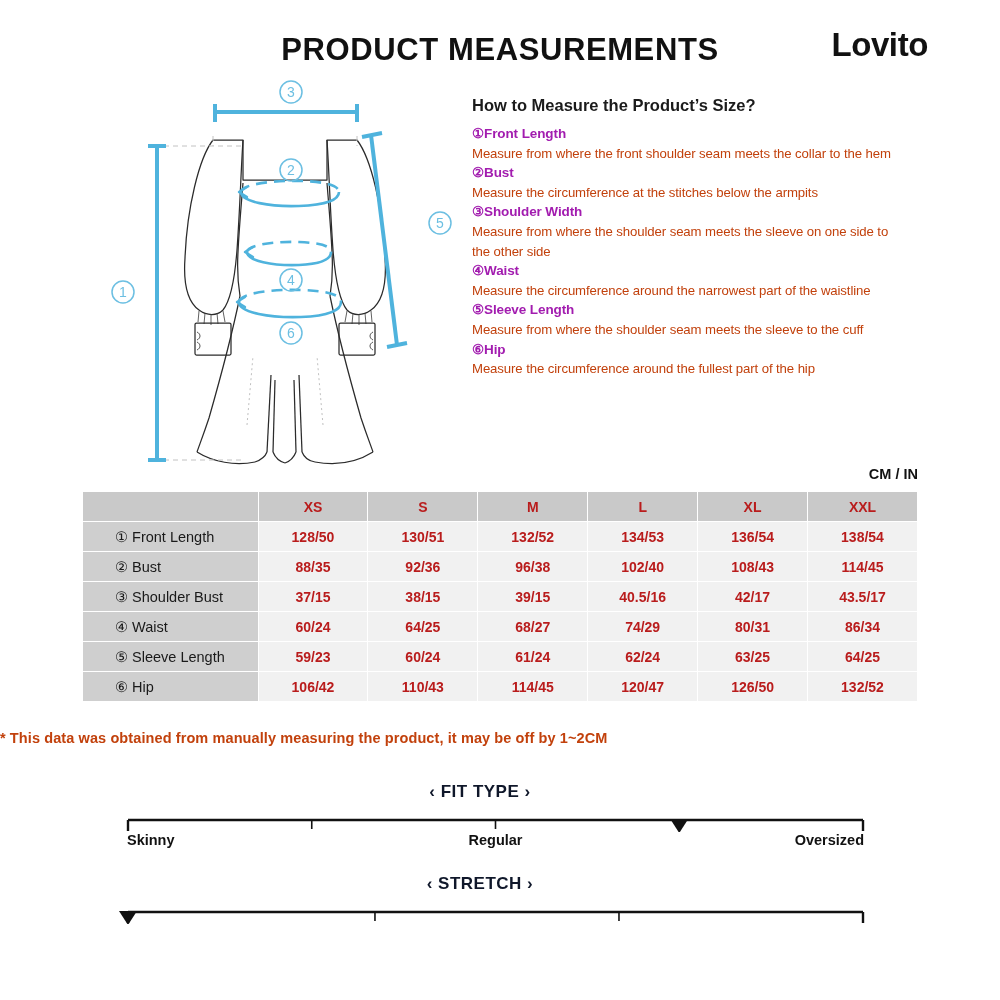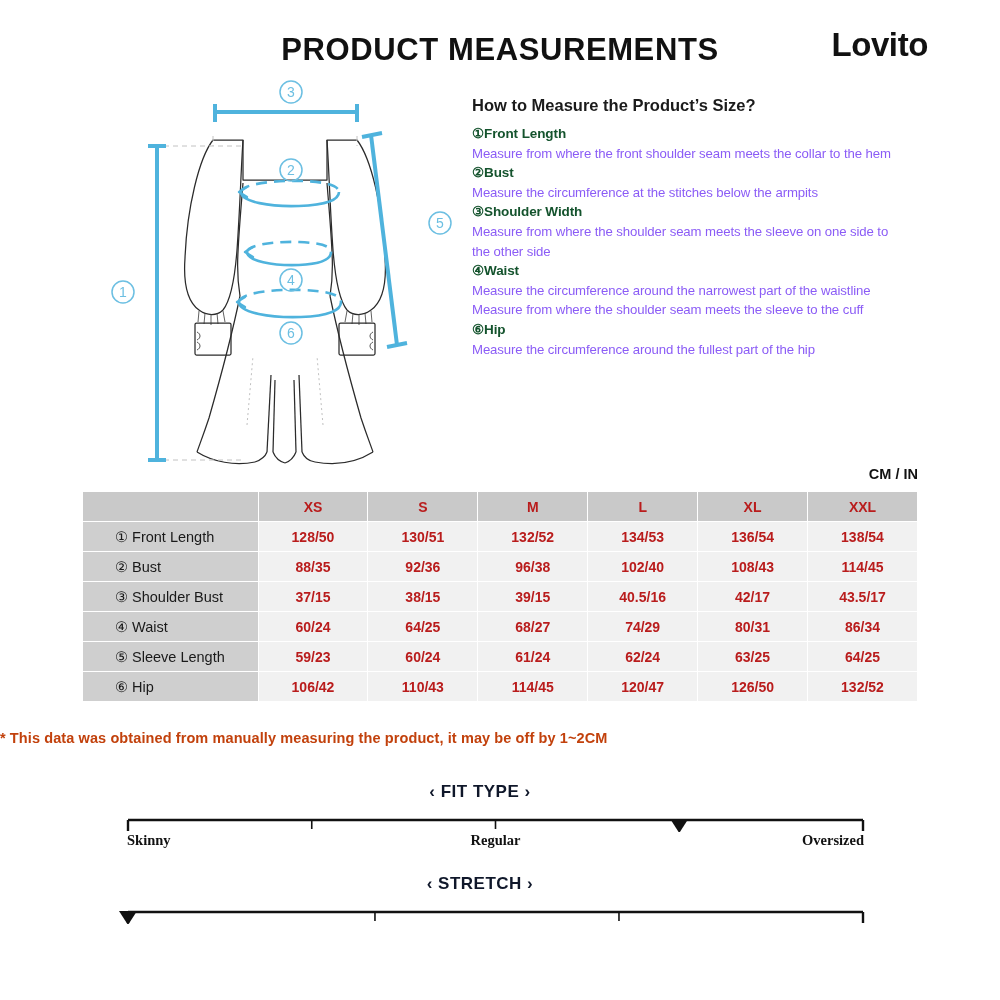--- a/index.html
+++ b/index.html
@@ -23,25 +23,25 @@
   }
 
   
   .diagram { position: absolute; left: 95px; top: 80px; width: 380px; height: 390px; }
   .diagram svg { display: block; }
 
   
   .howto { position: absolute; left: 472px; top: 96px; width: 425px; }
   .howto-title { font-size: 16.5px; font-weight: bold; color: #1b1b1b; margin-bottom: 9px; }
   .ht-term {
-    font-size: 13.5px; font-weight: bold; color: #14532d;
+    font-size: 13.5px; font-weight: bold; color: #a21caf;
     line-height: 19.6px; letter-spacing: -.1px;
   }
   .ht-desc {
-    font-size: 13.2px; color: #8b5cf6; line-height: 19.6px; letter-spacing: -.1px;
+    font-size: 13.2px; color: #c2410c; line-height: 19.6px; letter-spacing: -.1px;
   }
 
   
   .units {
     position: absolute; right: 82px; top: 466px;
     font-size: 14.5px; font-weight: bold; color: #111;
   }
 
   
   .tbl {
@@ -70,21 +70,21 @@
     letter-spacing: .1px;
   }
 
   
   .scale { position: absolute; left: 0; width: 1000px; }
   .scale-title {
     width: 960px; text-align: center;
     font-size: 17px; font-weight: bold; color: #0f172a; letter-spacing: .5px;
   }
   .scale-svg { display: block; margin: 0 auto; }
-  .scale-labels { position: relative; width: 917px; height: 22px; font-family: Liberation Serif, serif; }
+  .scale-labels { position: relative; width: 917px; height: 22px; }
   .scale-labels span {
     position: absolute; top: 0; font-size: 14.5px; font-weight: bold;
     color: #111; white-space: nowrap; transform: translateX(-50%);
   }
 </style>
 </head>
 <body>
 
 <div id="page">
 
@@ -230,20 +230,21 @@
     <div class="howto-title">How to Measure the Product’s Size?</div>
     <div id="howto-list">
         <div class="ht-term">①Front Length</div>
         <div class="ht-desc">Measure from where the front shoulder seam meets the collar to the hem</div>
         <div class="ht-term">②Bust</div>
         <div class="ht-desc">Measure the circumference at the stitches below the armpits</div>
         <div class="ht-term">③Shoulder Width</div>
         <div class="ht-desc">Measure from where the shoulder seam meets the sleeve on one side to the other side</div>
         <div class="ht-term">④Waist</div>
         <div class="ht-desc">Measure the circumference around the narrowest part of the waistline</div>
+        <div class="ht-term">⑤Sleeve Length</div>
         <div class="ht-desc">Measure from where the shoulder seam meets the sleeve to the cuff</div>
         <div class="ht-term">⑥Hip</div>
         <div class="ht-desc">Measure the circumference around the fullest part of the hip</div>
       </div>
   </div>
 
   <div class="units">CM / IN</div>
 
   <table class="tbl">
     <colgroup>

